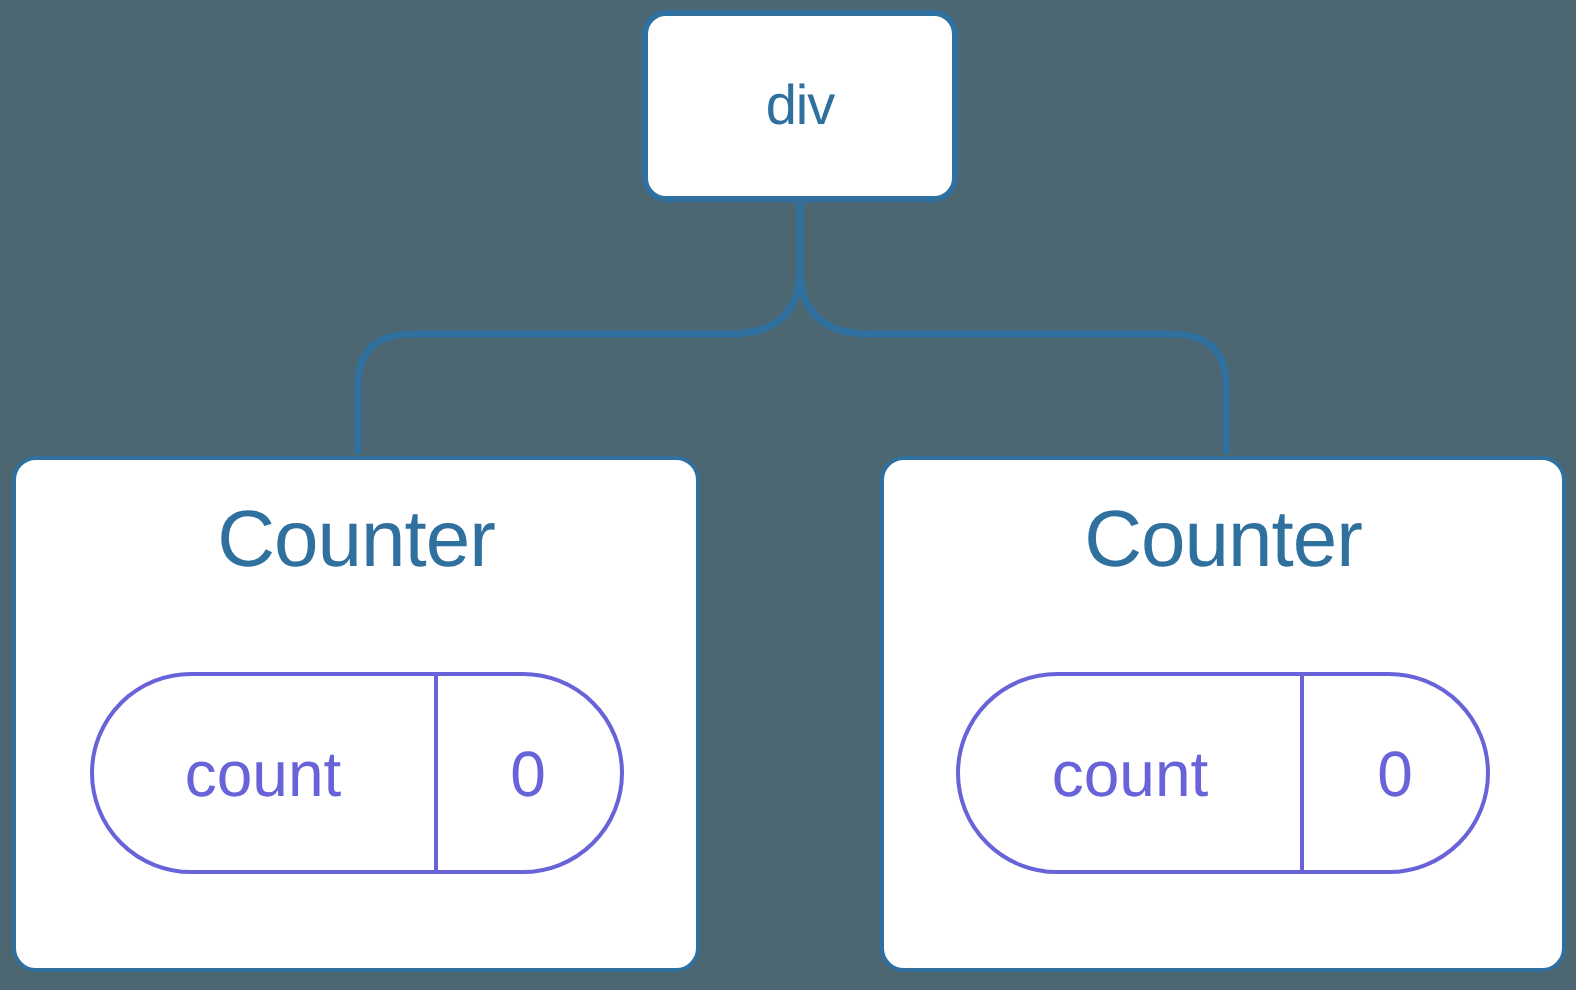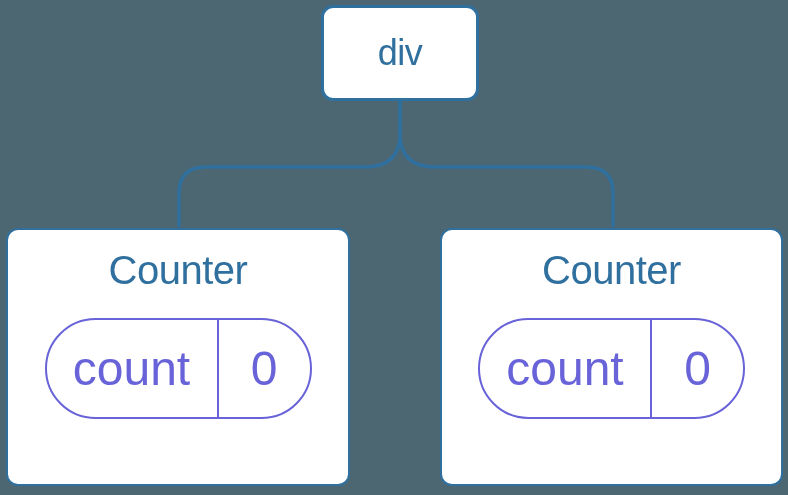--- a/index.html
+++ b/index.html
@@ -35,21 +35,21 @@
     background: var(--node-bg);
     border: 3px solid var(--blue);
     border-radius: 12px;
   }
   .root-node {
     left: 321px; top: 5px;
     width: 158px; height: 96px;
     display: flex;
     align-items: center;
     justify-content: center;
-    font-size: 36px;
+    font-size: 28px;
     font-weight: 500;
     color: var(--blue);
     letter-spacing: -0.5px;
   }
   .child-node {
     top: 228px;
     width: 344px; height: 258px;
     border-width: 2.5px;
   }
   .child-node.left  { left: 6px; }
@@ -57,28 +57,28 @@
   .child-title {
     margin-top: 20px;
     text-align: center;
     font-size: 40px;
     font-weight: 500;
     letter-spacing: -0.5px;
     color: var(--blue);
     line-height: 1;
   }
   .state-pill {
-    margin: 28px auto 0;
+    margin: 46px auto 0;
     width: 267px; height: 101px;
     border: 2px solid var(--purple);
     border-radius: 52px;
     display: flex;
     overflow: hidden;
     color: var(--purple);
-    font-size: 48px;
+    font-size: 32px;
     line-height: 1;
   }
   .state-key {
     width: 172px;
     border-right: 2px solid var(--purple);
     display: flex;
     align-items: center;
     justify-content: center;
   }
   .state-value {

